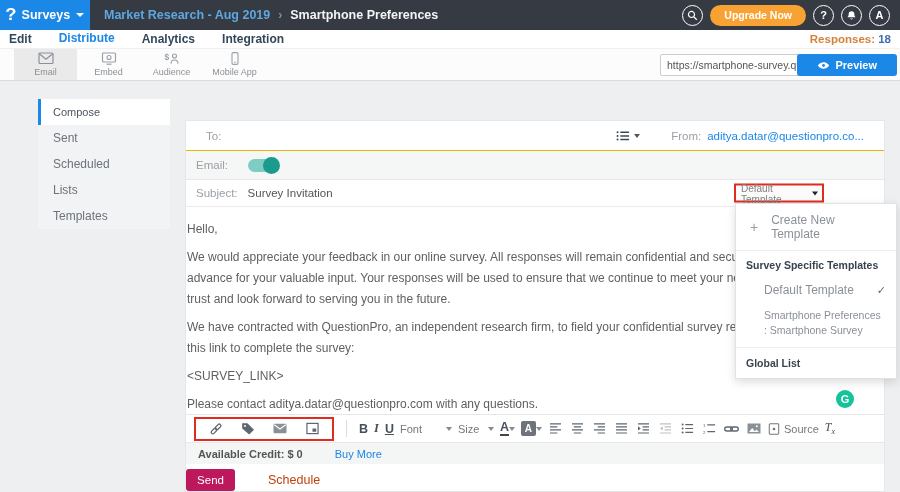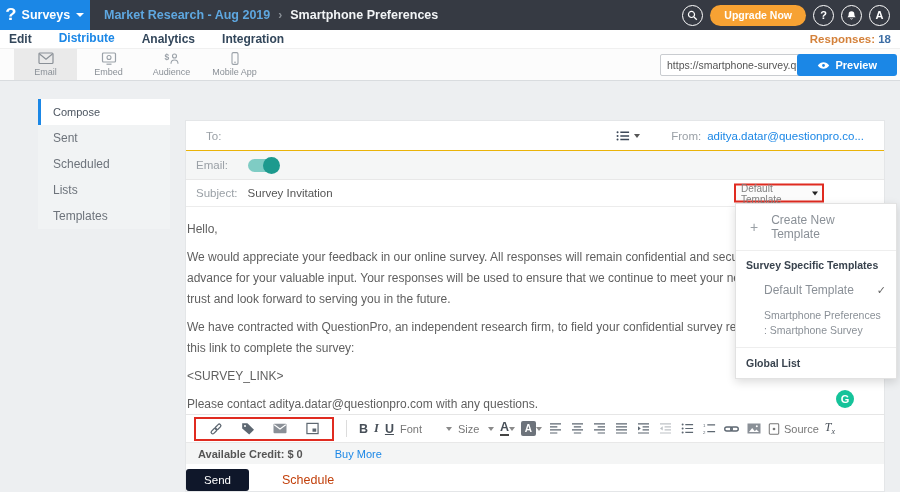--- a/index.html
+++ b/index.html
@@ -87,21 +87,21 @@
   .a-bg{width:15px;height:15px;background:#6d737b;color:#fff;font-size:10px;font-weight:700;border-radius:2px;display:flex;align-items:center;justify-content:center;cursor:pointer;}
   .disabled{opacity:.4;}
   .source-btn{display:flex;align-items:center;gap:4px;color:#777;font-size:11px;cursor:pointer;flex:0 0 auto;}
   .tx{font-size:12px;font-style:italic;color:#474f58;font-family:"Liberation Serif",serif;cursor:pointer;flex:0 0 auto;}
   .tx sub{font-size:8px;}
 
   .credit-band{position:absolute;left:0;right:0;top:321px;height:22px;background:#f4f5f5;border-top:1px solid #e8e8e8;display:flex;align-items:center;padding:0 12px;}
   .credit-label{font-size:11px;font-weight:700;color:#555;}
   .buy-more{font-size:11px;color:#1b87e6;margin-left:32px;cursor:pointer;}
   .send-row{position:absolute;left:0;top:348px;display:flex;align-items:center;}
-  .send-btn{width:63px;height:22px;background:#0f172a;color:#fff;border:none;border-radius:3px;font-size:11.5px;cursor:pointer;}
+  .send-btn{width:49px;height:22px;background:#be185d;color:#fff;border:none;border-radius:3px;font-size:11.5px;cursor:pointer;}
   .schedule-link{font-size:12.5px;color:#c2410c;margin-left:33px;cursor:pointer;}
 
   
   .tpl-menu{position:absolute;left:735px;top:203px;width:162px;background:#fff;border:1px solid #e2e2e2;box-shadow:0 3px 9px rgba(0,0,0,.14);z-index:50;}
   .menu-create{display:flex;align-items:center;gap:13px;padding:9px 12px 9px 14px;border-bottom:1px solid #eee;cursor:pointer;}
   .menu-plus{color:#9aa0a6;font-size:14px;line-height:10px;}
   .menu-item-txt{font-size:12px;color:#8a9097;}
   .menu-section{padding:8px 10px 6px 10px;font-size:10.5px;font-weight:700;color:#39434e;}
   .menu-item{display:flex;align-items:center;justify-content:space-between;padding:6px 10px 6px 28px;cursor:pointer;}
   .menu-check{color:#666;font-size:11px;}

